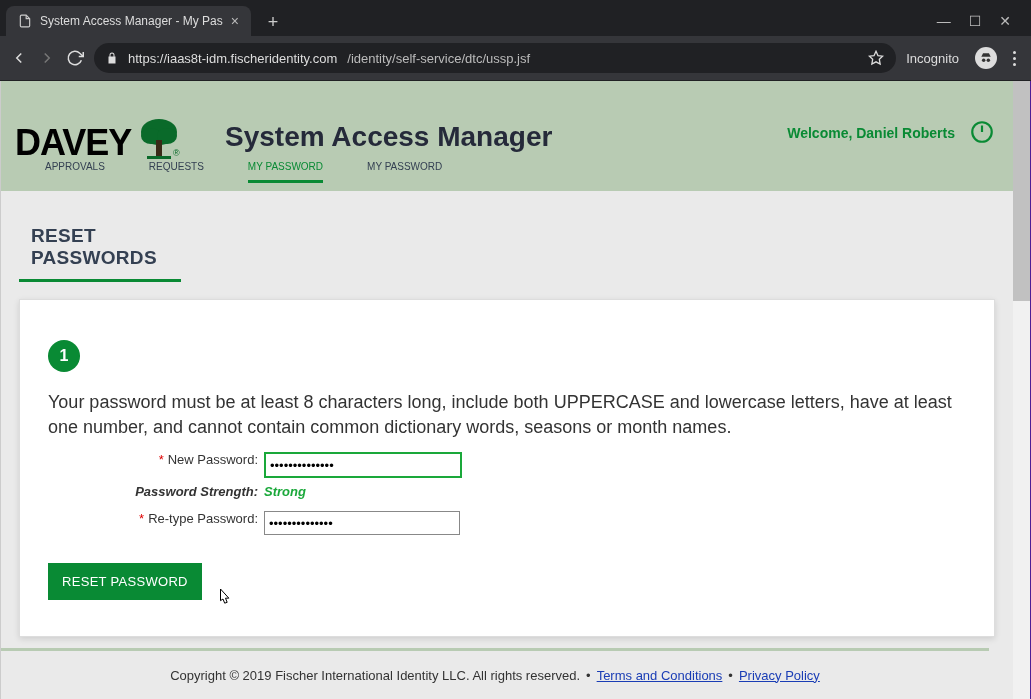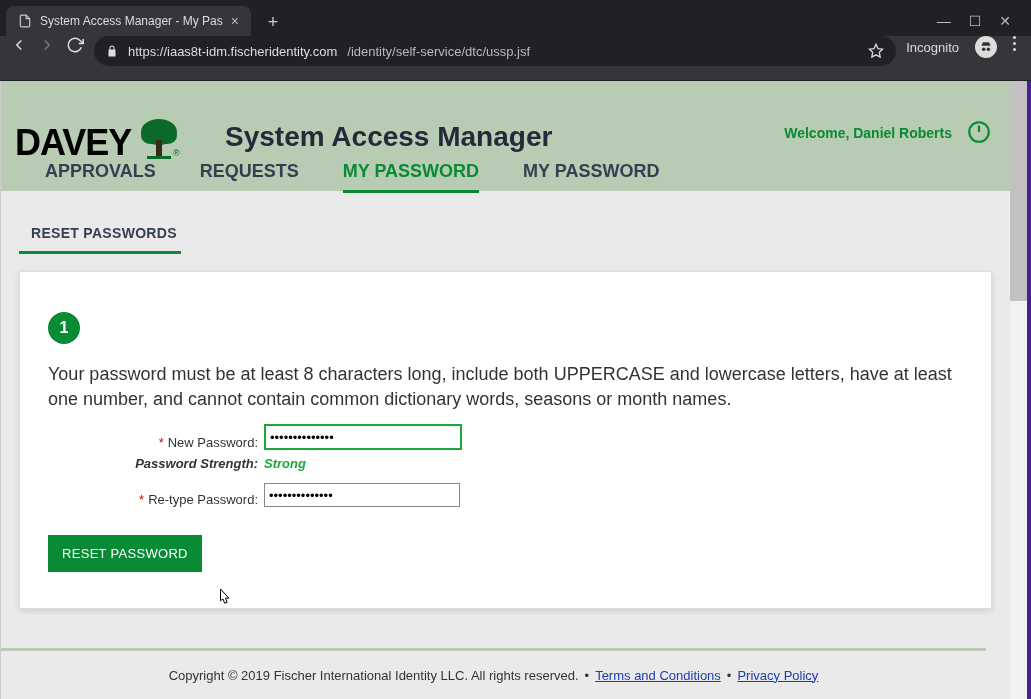--- a/index.html
+++ b/index.html
@@ -5,59 +5,59 @@
   html,body{margin:0;padding:0;font-family:Arial,Helvetica,sans-serif;background:#fff;}
   
   .chrome{height:81px;background:#202124;color:#cfcfcf;display:flex;flex-direction:column;}
   .tabbar{height:36px;display:flex;align-items:flex-end;padding:0 6px;}
   .tab{display:flex;align-items:center;gap:8px;background:#35363a;border-radius:8px 8px 0 0;height:30px;padding:0 12px;min-width:210px;max-width:230px;}
   .tab .favicon{width:14px;height:14px;}
   .tab .title{flex:1;font-size:12px;color:#ddd;white-space:nowrap;overflow:hidden;}
   .tab .close{font-size:14px;color:#bbb;}
   .newtab{width:28px;height:28px;display:flex;align-items:center;justify-content:center;font-size:18px;color:#ccc;margin-left:8px;}
   .wincontrols{margin-left:auto;display:flex;gap:18px;padding-right:14px;color:#bbb;font-size:14px;align-items:center;height:30px;}
-  .addrrow{height:44px;display:flex;align-items:flex-start;gap:10px;padding:0 10px;background:#35363a;}
+  .addrrow{height:44px;display:flex;align-items:center;gap:10px;padding:0 10px;background:#35363a;}
   .nav-ico{width:18px;height:18px;display:flex;align-items:center;justify-content:center;color:#ddd;}
   .nav-ico.dim{color:#777;}
   .addrbar{flex:1;height:30px;background:#202124;border-radius:15px;display:flex;align-items:center;padding:0 12px;gap:10px;color:#ddd;font-size:13px;}
   .addrbar .lock{color:#ddd;}
   .addrbar .path{color:#bbb;}
   .star{margin-left:auto;}
   .incog{display:flex;align-items:center;gap:16px;font-size:13px;color:#ddd;}
   .hat{width:22px;height:22px;border-radius:50%;background:#ddd;display:flex;align-items:center;justify-content:center;}
   .dots{width:14px;display:flex;flex-direction:column;gap:3px;align-items:center;}
   .dots span{width:3px;height:3px;background:#ddd;border-radius:50%;}
 
   
-  .viewport{position:relative;height:618px;overflow:hidden;border-left:1px solid #ccc;border-right:4px solid #4c1d95;border-bottom:1px solid #ccc;}
+  .viewport{position:relative;height:618px;overflow:hidden;border-left:1px solid #ccc;border-right:1px solid #4c1d95;border-bottom:1px solid #ccc;}
   .scrollbar{position:absolute;right:0;top:0;width:17px;height:100%;background:#f1f1f1;}
   .scrollbar .thumb{width:100%;height:220px;background:#c1c1c1;}
   .page{position:absolute;left:0;top:0;right:17px;height:100%;background:#eaeaea;}
 
   
   .band{background:#b8cbb3;height:110px;position:relative;}
   .logo{position:absolute;left:14px;top:35px;display:flex;align-items:flex-end;gap:2px;}
   .logo-text{font-weight:900;font-size:36px;letter-spacing:-1px;color:#000;}
   .tree{width:48px;height:48px;}
   .apptitle{position:absolute;left:224px;top:40px;font-size:28px;font-weight:700;color:#252a3a;}
   .welcome{position:absolute;right:58px;top:44px;color:#098a34;font-weight:700;font-size:14px;}
   .power{position:absolute;right:18px;top:38px;width:26px;height:26px;}
   .tabsnav{position:absolute;left:0;bottom:0;display:flex;gap:44px;padding-left:44px;height:30px;align-items:flex-start;}
-  .tabsnav .tabi{font-size:18px;font-weight:700;color:#344052;padding-bottom:8px;}
+  .tabsnav .tabi{font-size:10px;font-weight:400;color:#344052;padding-bottom:8px;}
   .tabsnav .tabi.active{color:#098a34;border-bottom:3px solid #098a34;}
 
   
   .body{padding:20px 18px 0 18px;}
-  .sectitle{font-size:14px;font-weight:700;color:#344052;letter-spacing:0.3px;padding:14px 0 10px 12px;border-bottom:1px solid #ccc;display:inline-block;width:150px;border-bottom:3px solid #098a34;margin-bottom:-1px;}
+  .sectitle{font-size:19px;font-weight:700;color:#344052;letter-spacing:0.3px;padding:14px 0 10px 12px;border-bottom:1px solid #ccc;display:inline-block;width:150px;border-bottom:3px solid #098a34;margin-bottom:-1px;}
   .card{background:#fff;margin-top:18px;border:1px solid #ddd;box-shadow:0 2px 6px rgba(0,0,0,0.12);padding:40px 28px 36px 28px;min-height:230px;position:relative;}
   .step{display:flex;align-items:center;gap:16px;}
   .circle{width:32px;height:32px;border-radius:50%;background:#098a34;color:#fff;display:flex;align-items:center;justify-content:center;font-weight:700;}
   .steptitle{font-size:20px;font-weight:700;color:#252a3a;}
   .desc{margin-top:18px;font-size:18px;color:#333;line-height:1.4;}
-  .formrow{display:flex;align-items:flex-end;margin-top:12px;}
+  .formrow{display:flex;align-items:flex-start;margin-top:12px;}
   .formrow .lbl{width:210px;text-align:right;padding-right:6px;font-size:13px;color:#333;}
   .req{color:#d00;margin-right:4px;}
   .inp{width:186px;height:20px;border:1px solid #888;padding:1px 4px;font-size:13px;}
   .inp.green{border:2px solid #1aa83a;}
   .strengthrow{display:flex;align-items:center;margin-top:6px;font-weight:bold;}
   .strengthrow .lbl{width:210px;text-align:right;padding-right:6px;font-size:13px;color:#333;font-style:italic;}
   .strengthval{font-size:13px;font-style:italic;color:#1aa83a;}
   .resetbtn{margin-top:28px;background:#098a34;color:#fff;border:none;padding:11px 14px;font-weight:400;font-size:13px;letter-spacing:0.3px;cursor:pointer;}
   .cursor{position:absolute;left:212px;top:506px;width:20px;height:24px;pointer-events:none;}
 

